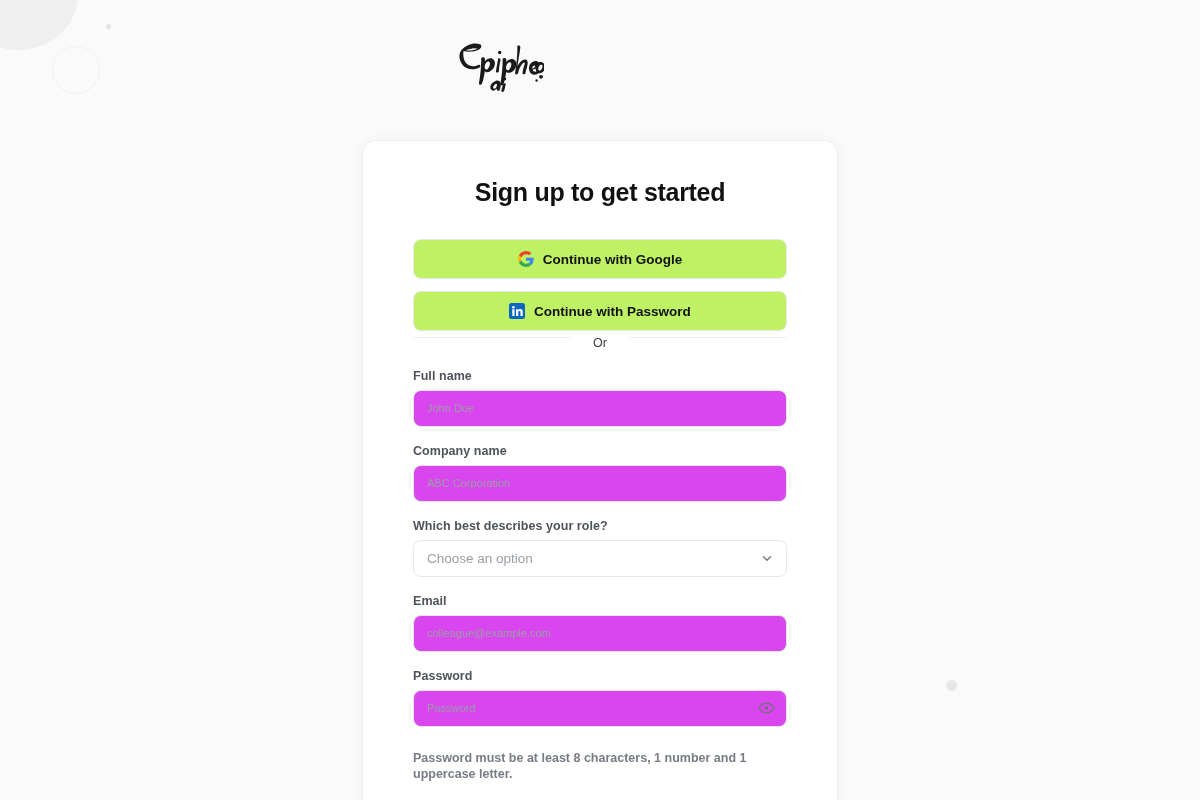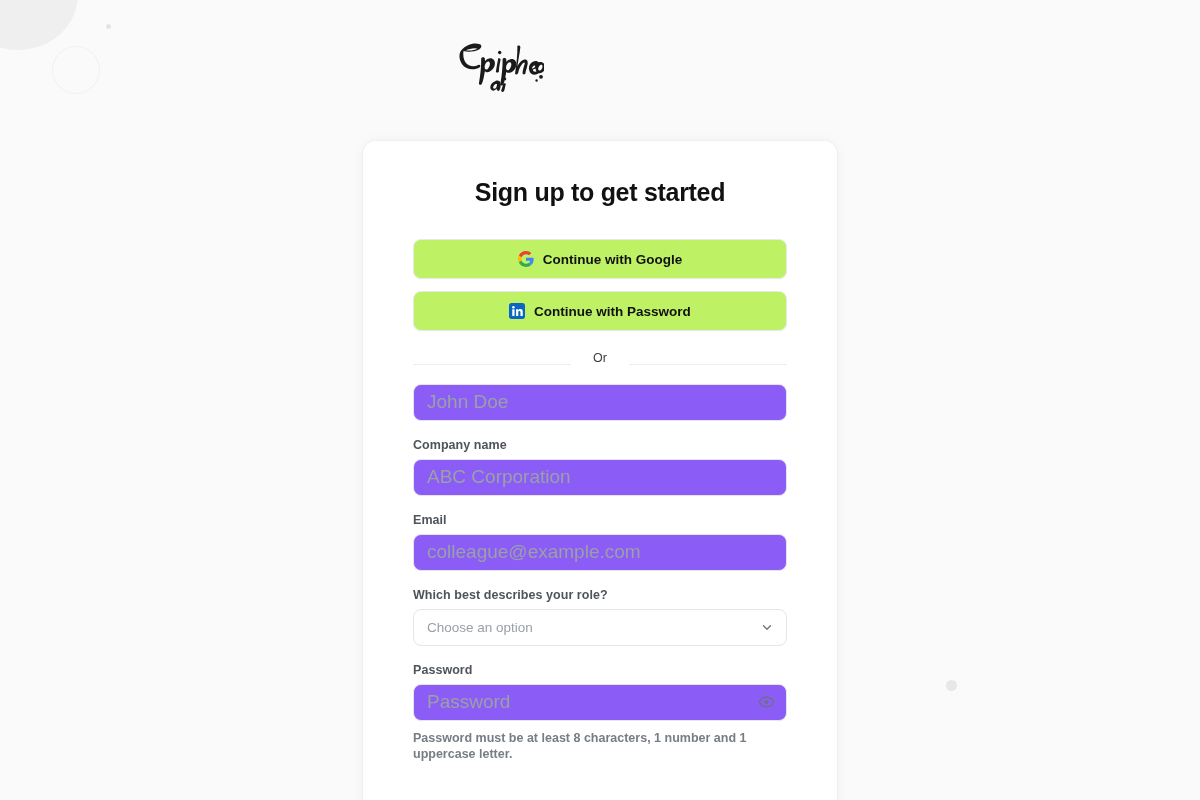--- a/index.html
+++ b/index.html
@@ -138,23 +138,23 @@
     padding: 0;
     margin-bottom: 12px;
     box-shadow: 0 1px 2px rgba(0,0,0,0.025);
   }
   .oauth-btn:last-of-type { margin-bottom: 0; }
   .oauth-icon { width: 16px; height: 16px; display: block; flex: none; }
 
   
   .divider {
     display: flex;
-    align-items: flex-end;
+    align-items: flex-start;
     gap: 22px;
-    margin: 21px 0 19px 0;
+    margin: 6px 0 19px 0;
   }
   .divider .line {
     flex: 1;
     height: 1px;
     background: #ededed;
   }
   .divider .or-text {
     font-size: 12.5px;
     color: #3d3d3d;
     line-height: 1;
@@ -172,25 +172,25 @@
     margin-bottom: 7px;
     letter-spacing: 0.05px;
   }
 
   .input-wrap { position: relative; }
 
   .text-input {
     width: 100%;
     height: 37px;
     padding: 0 13px;
-    background: #8b5cf6;
+    background: #d946ef;
     border: 1px solid #e6e6e8;
     border-radius: 8px;
     font-family: "Liberation Sans", sans-serif;
-    font-size: 19px;
+    font-size: 11px;
     color: #2b2b2b;
     outline: none;
   }
   .text-input::placeholder { color: #9aa0a6; }
   .text-input.has-trailing { padding-right: 40px; }
 
   .select-box {
     width: 100%;
     height: 37px;
     padding: 0 36px 0 13px;
@@ -215,21 +215,21 @@
     height: 17px;
     display: flex;
     align-items: center;
     justify-content: center;
     cursor: pointer;
     color: #6d7176;
   }
   .trailing-icon svg { display: block; }
 
   .hint {
-    margin-top: 9px;
+    margin-top: 23px;
     font-size: 12.5px;
     font-weight: 700;
     line-height: 1.32;
     color: #777d86;
   }
 </style>
 </head>
 <body>
 
 <div class="page">
@@ -299,54 +299,55 @@
       <span>Continue with Password</span>
     </button>
 
     <div class="divider">
       <span class="line"></span>
       <span class="or-text">Or</span>
       <span class="line"></span>
     </div>
 
     <div class="field">
+      <label class="field-label">Full name</label>
       <div class="input-wrap">
         <input class="text-input" type="text" placeholder="John Doe" style="">
       </div>
     </div>
 
     <div class="field">
       <label class="field-label">Company name</label>
       <div class="input-wrap">
         <input class="text-input" type="text" placeholder="ABC Corporation" style="">
-      </div>
-    </div>
-
-    <div class="field">
-      <label class="field-label">Email</label>
-      <div class="input-wrap">
-        <input class="text-input" type="email" placeholder="colleague@example.com" style="">
       </div>
     </div>
 
     <div class="field">
       <label class="field-label">Which best describes your role?</label>
       <div class="input-wrap">
         <div class="select-box">
           <span>Choose an option</span>
         </div>
         <span class="trailing-icon">
           <svg width="14" height="14" viewBox="0 0 24 24" fill="none" stroke="currentColor" stroke-width="2.2" stroke-linecap="round" stroke-linejoin="round">
             <polyline points="6 9 12 15 18 9"></polyline>
           </svg>
         </span>
       </div>
     </div>
 
     <div class="field">
+      <label class="field-label">Email</label>
+      <div class="input-wrap">
+        <input class="text-input" type="email" placeholder="colleague@example.com" style="">
+      </div>
+    </div>
+
+    <div class="field">
       <label class="field-label">Password</label>
       <div class="input-wrap">
         <input class="text-input has-trailing" type="text" placeholder="Password" style="">
         <span class="trailing-icon">
           <svg width="17" height="17" viewBox="0 0 24 24" fill="none" stroke="currentColor" stroke-width="1.7" stroke-linecap="round" stroke-linejoin="round">
             <path d="M1.5 12S5.5 5 12 5s10.5 7 10.5 7-4 7-10.5 7S1.5 12 1.5 12z"></path>
             <circle cx="12" cy="12" r="2.6" fill="currentColor" stroke="none"></circle>
           </svg>
         </span>
       </div>

